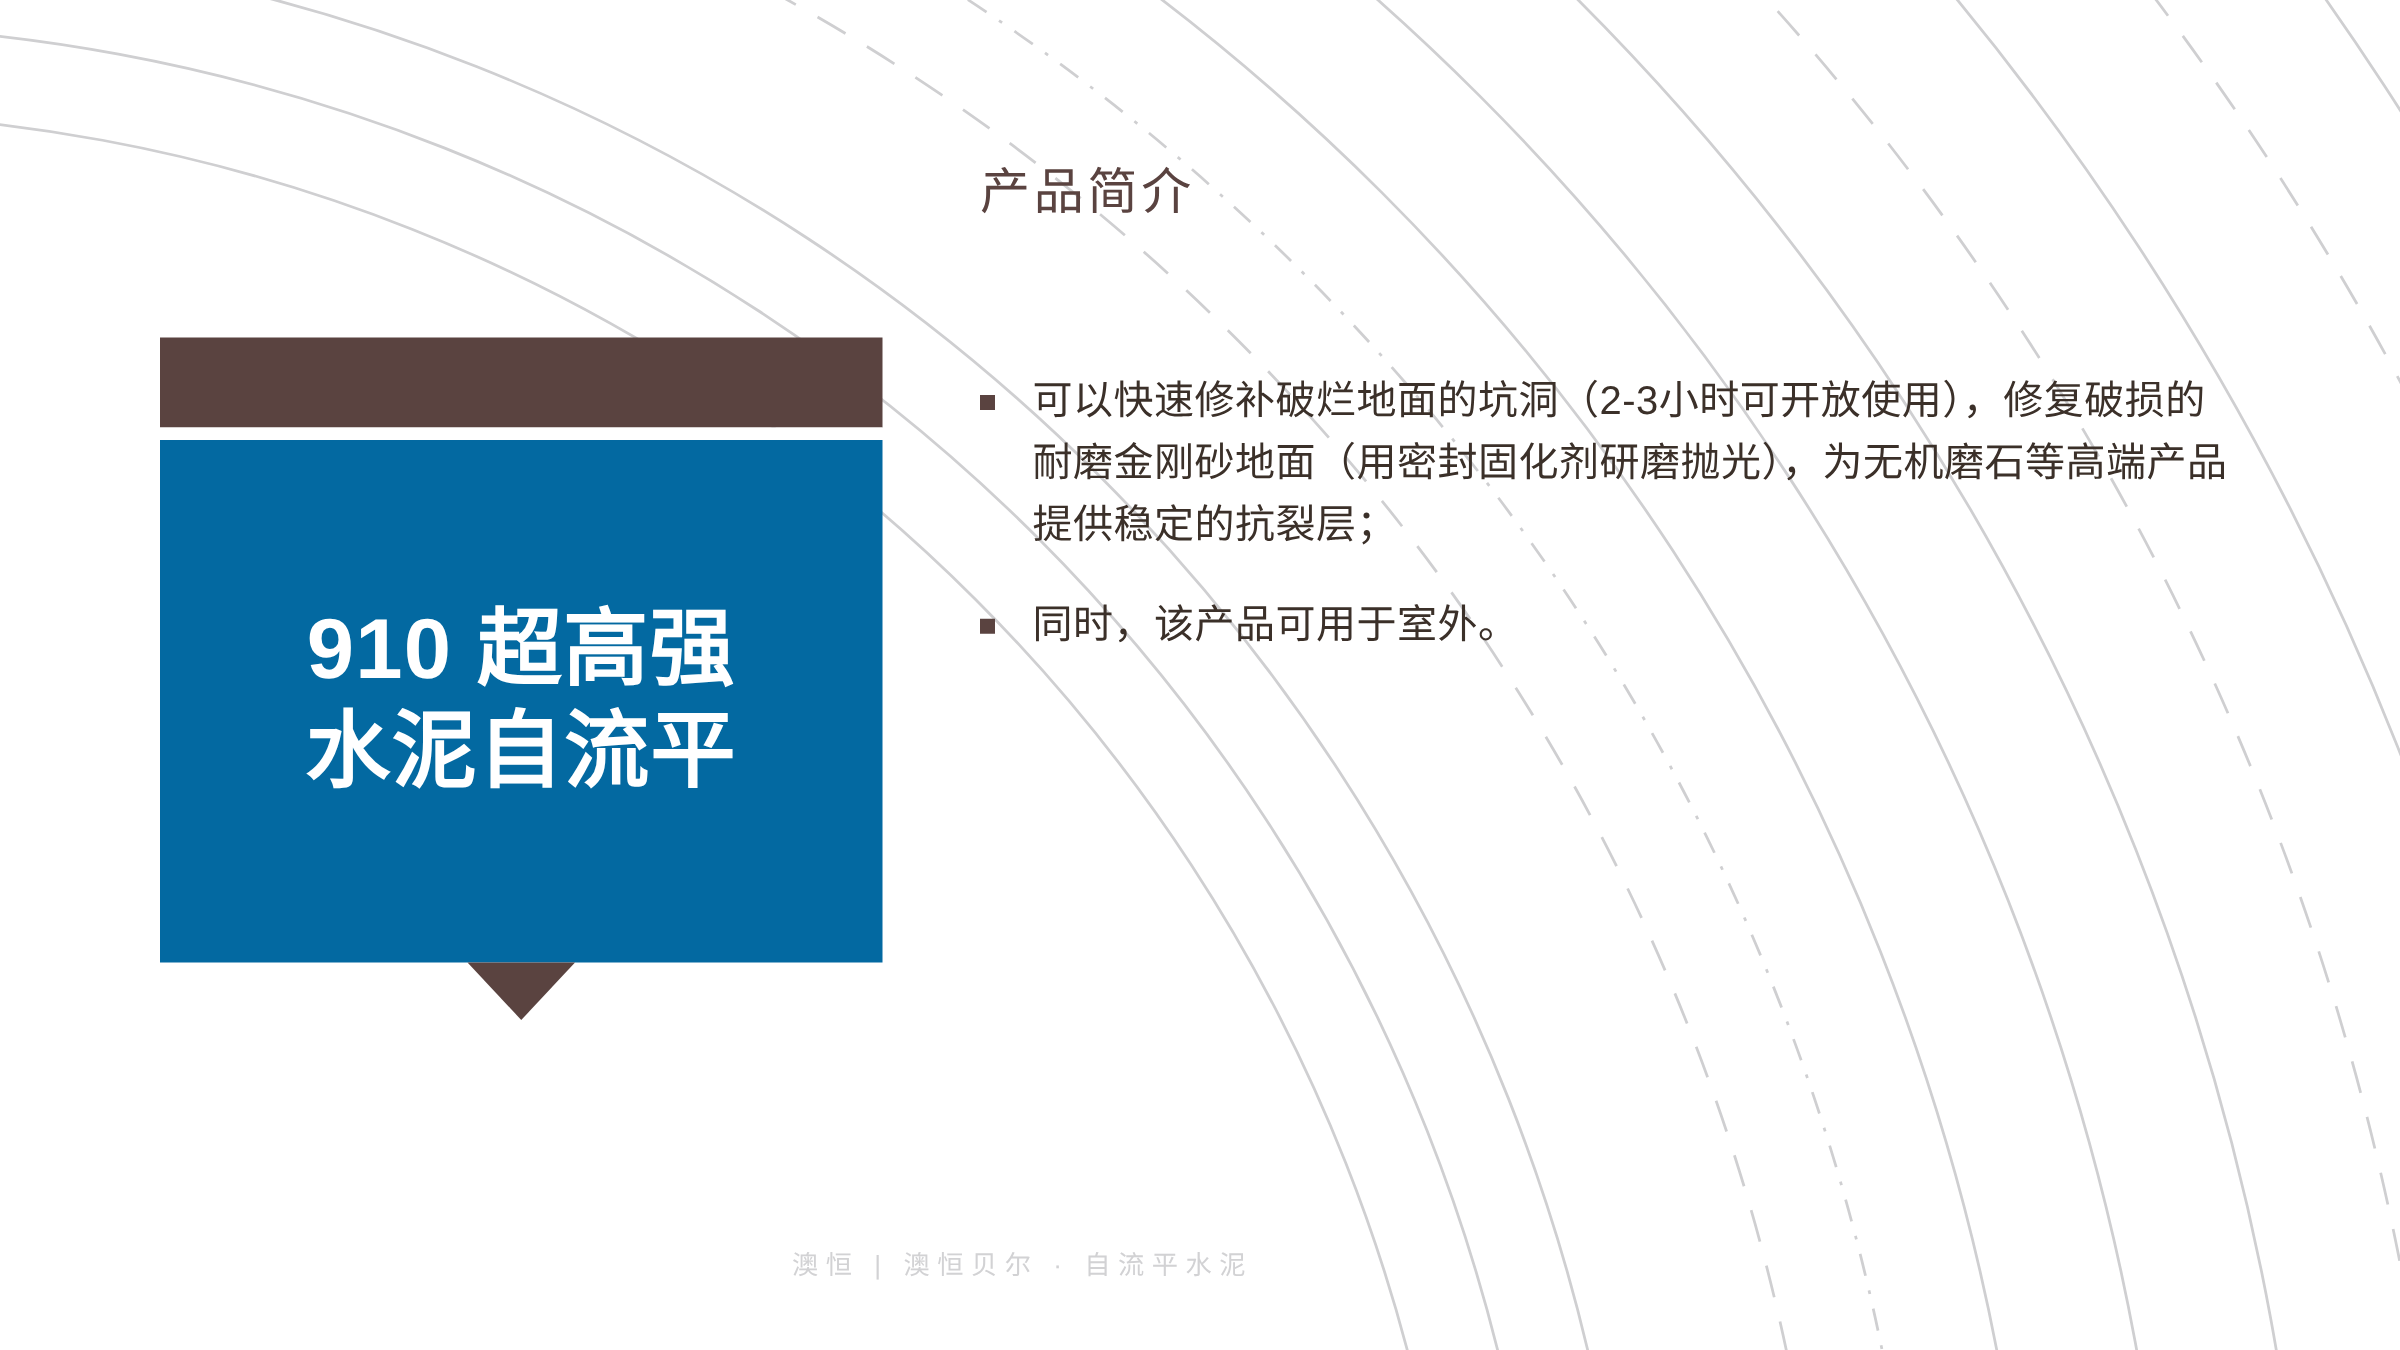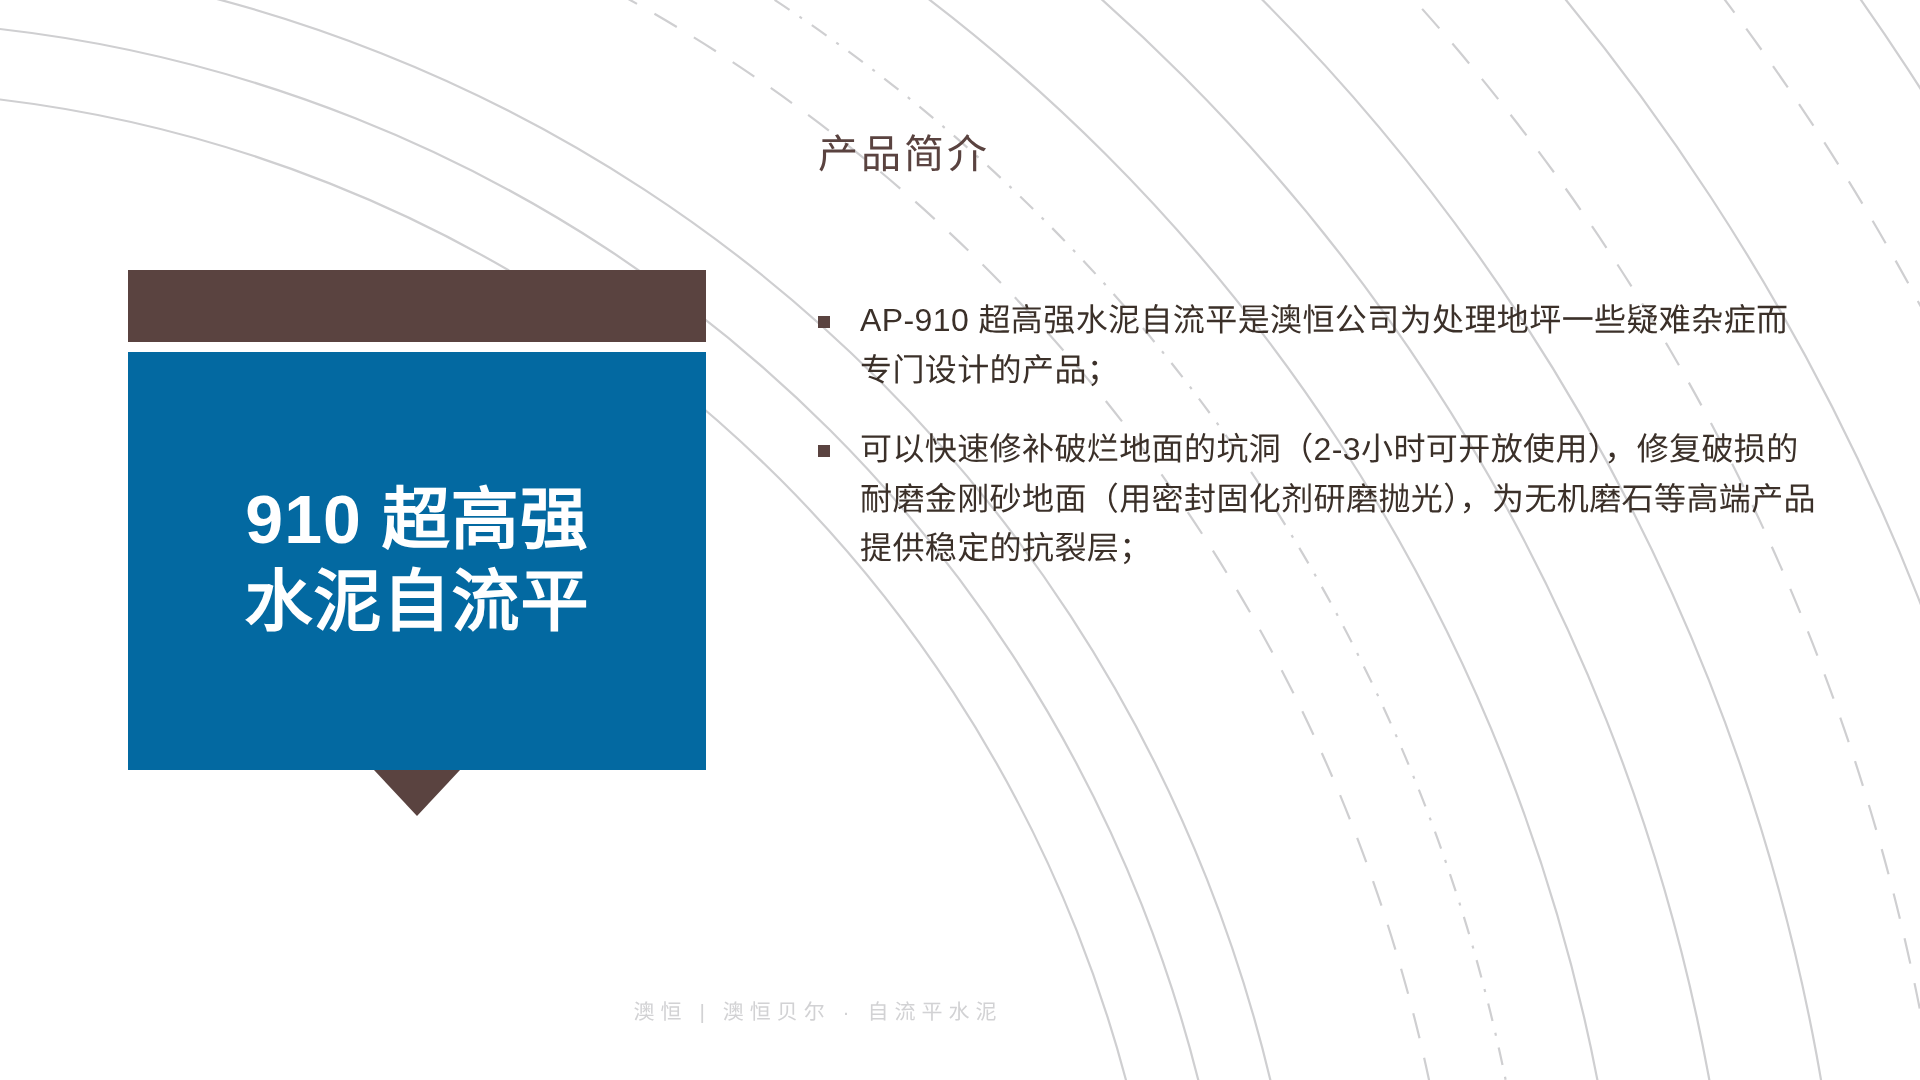--- a/index.html
+++ b/index.html
@@ -66,21 +66,21 @@
     height: 0;
     margin-left: 246px;
     border-left: 43px solid transparent;
     border-right: 43px solid transparent;
     border-top: 46px solid #5A4340;
   }
 
   
   .content-col {
     position: absolute;
-    left: 818px;
+    left: 784px;
     top: 130px;
     width: 1000px;
   }
   .section-heading {
     color: #5A4340;
     font-size: 40px;
     letter-spacing: 3px;
     font-weight: normal;
     margin: 0;
     line-height: 1.2;
@@ -156,24 +156,24 @@
     </div>
     <div class="bubble-tail"></div>
   </div>
 
   <div class="content-col">
     <h2 class="section-heading">产品简介</h2>
 
     <ul class="bullet-list">
       <li class="bullet-item">
         <span class="bullet-marker"></span>
-        <span class="bullet-text">AP-910 超高强水泥自流平是澳恒公司为处理地坪一些疑难杂症而专门设计的产品；</span>
+        <span class="bullet-text">可以快速修补破烂地面的坑洞（2-3小时可开放使用），修复破损的耐磨金刚砂地面（用密封固化剂研磨抛光），为无机磨石等高端产品提供稳定的抗裂层；</span>
       </li>
       <li class="bullet-item">
         <span class="bullet-marker"></span>
-        <span class="bullet-text">可以快速修补破烂地面的坑洞（2-3小时可开放使用），修复破损的耐磨金刚砂地面（用密封固化剂研磨抛光），为无机磨石等高端产品提供稳定的抗裂层；</span>
+        <span class="bullet-text">同时，该产品可用于室外。</span>
       </li>
     </ul>
   </div>
 
   <div class="footer-note">澳恒 | 澳恒贝尔 · 自流平水泥</div>
 
 </div>
 
 </body></html>

